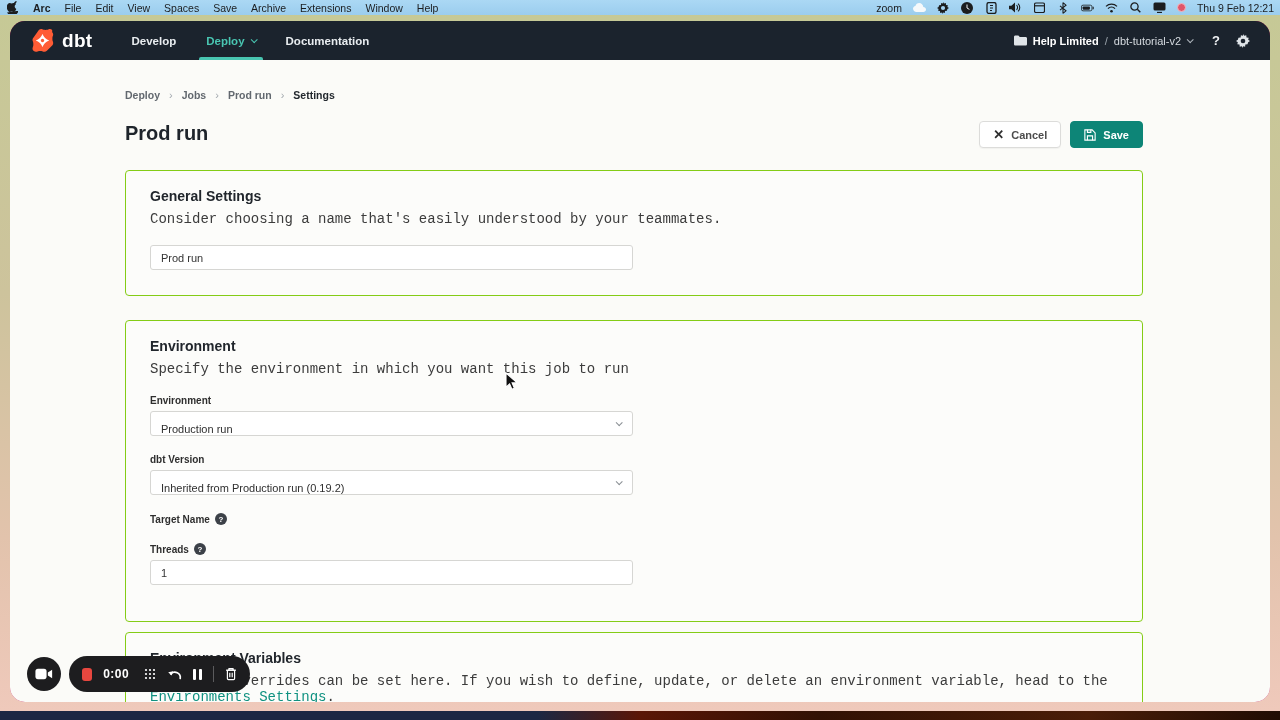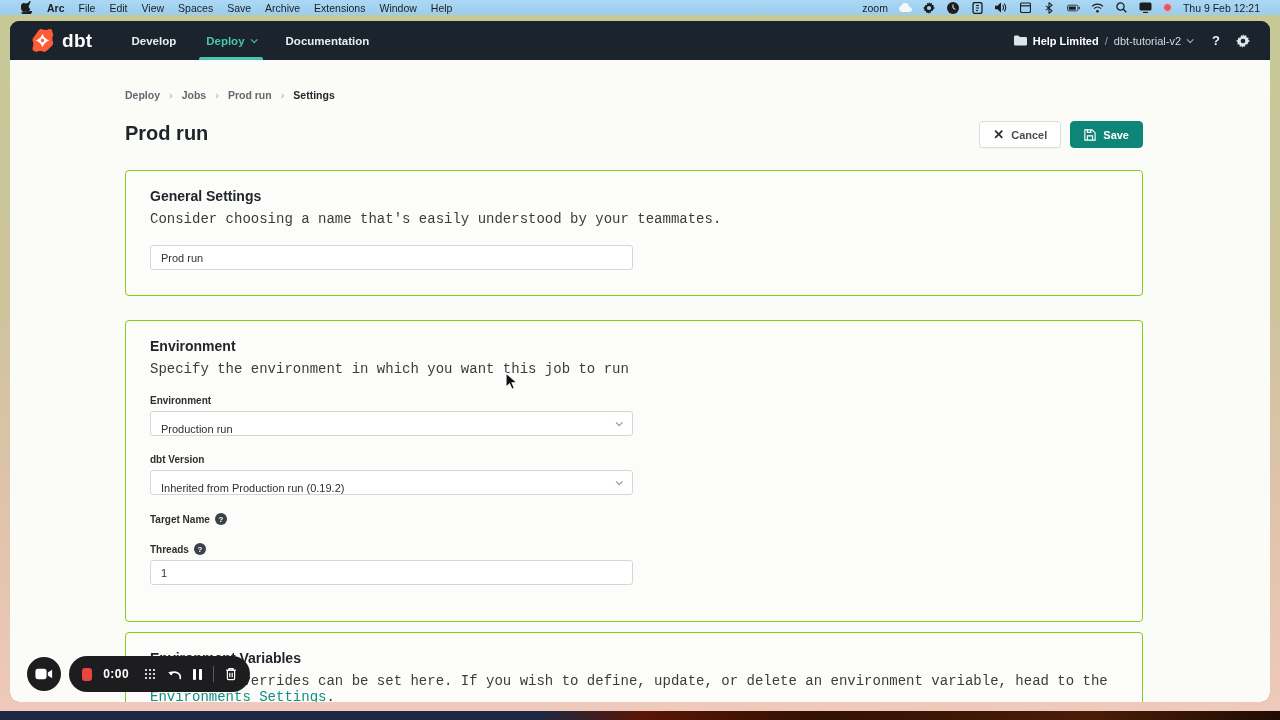--- a/index.html
+++ b/index.html
@@ -2,38 +2,38 @@
 <html><head>
 <meta charset="utf-8">
 <style>
   * { margin:0; padding:0; box-sizing:border-box; }
   html,body { width:1280px; height:720px; overflow:hidden; }
   body { position:relative; font-family:"Liberation Sans",sans-serif; background:#1c2743; }
 
   
   .menubar { position:absolute; top:0; left:0; width:1280px; height:15px;
     background:linear-gradient(180deg,#abd8f4,#9bcdee); display:flex; align-items:center;
-    padding:0 20px; font-size:10.5px; color:#1b1d1f; z-index:5; }
+    padding:0 6px; font-size:10.5px; color:#1b1d1f; z-index:5; }
   .mb-left { display:flex; align-items:center; gap:14px; }
   .mb-item { white-space:nowrap; }
   .mb-app { font-weight:700; }
   .mb-right { margin-left:auto; display:flex; align-items:center; gap:11px; }
   .mb-ico { display:inline-flex; align-items:center; justify-content:center; width:13px; height:13px; }
   .mb-clock { white-space:nowrap; font-size:10.5px; }
   .red-dot { width:9px; height:9px; border-radius:50%; background:#e0566a; border:1px solid #f3b9c1; }
 
   
   .frame { position:absolute; top:15px; left:0; width:1280px; height:696px;
     background:linear-gradient(180deg,#c6c996 0%,#cdc39c 40%,#e2c3ac 75%,#efc9bb 100%); }
   .wallpaper-strip { position:absolute; top:711px; left:0; width:1280px; height:9px;
     background:linear-gradient(90deg,#1c2743 0%,#1c2743 42%,#5a1606 50%,#321104 64%,#4a1d08 85%,#200c03 100%); }
 
   
   .window { position:absolute; top:21px; left:10px; width:1260px; height:681px;
-    border-radius:9px; overflow:hidden; background:#be185d; }
+    border-radius:15px; overflow:hidden; background:#be185d; }
 
   
   .app-header { position:relative; height:39px; background:#1b232d; display:flex; align-items:center; padding:0 20px; }
   .brand { display:flex; align-items:center; }
   .brand-text { color:#ffffff; font-size:19px; font-weight:700; margin-left:7px; letter-spacing:.3px; }
   .nav { display:flex; height:39px; margin-left:24px; }
   .nav-item { position:relative; display:flex; align-items:center; padding:0 15px; font-size:11.5px;
     font-weight:600; color:#e9edf0; cursor:pointer; }
   .nav-item.active { color:#49c5b1; }
   .nav-underline { position:absolute; left:8px; right:8px; bottom:0; height:3px; background:#49c5b1; border-radius:2px 2px 0 0; }

